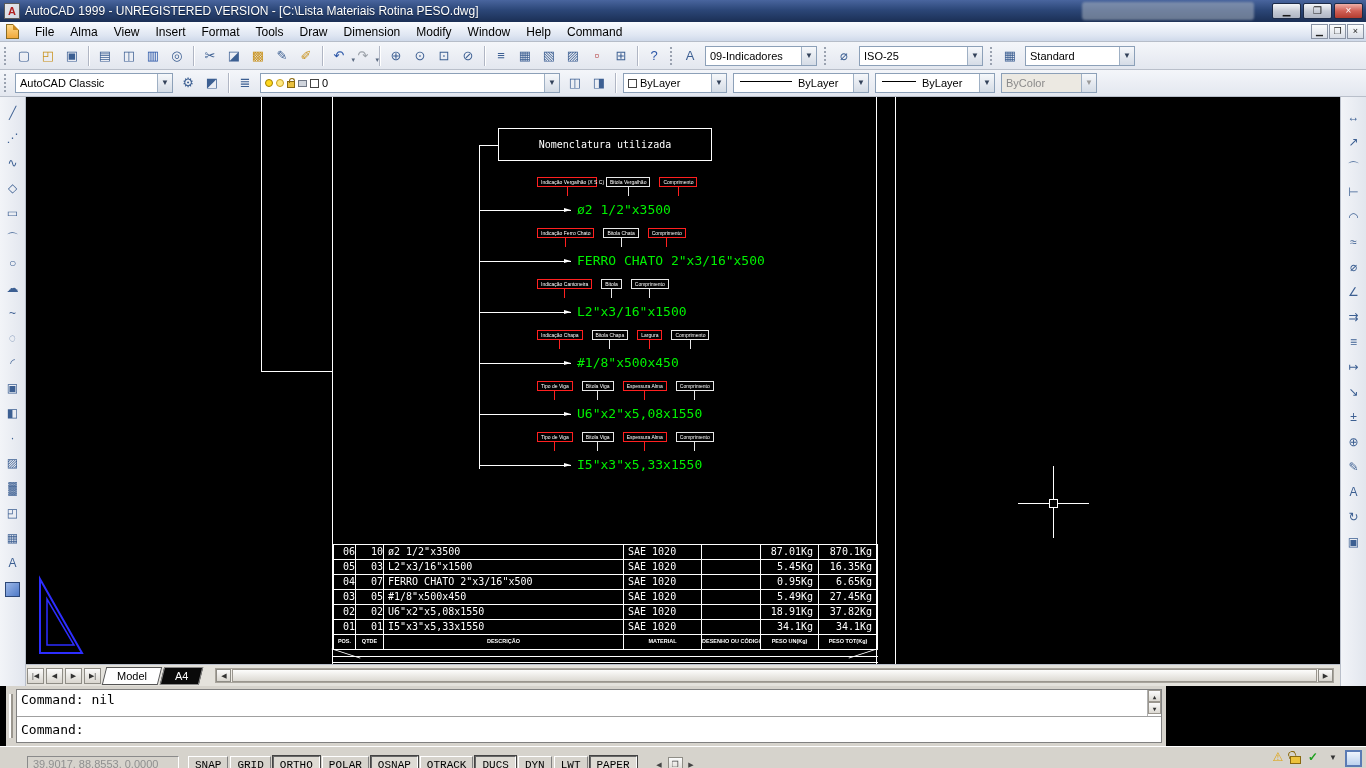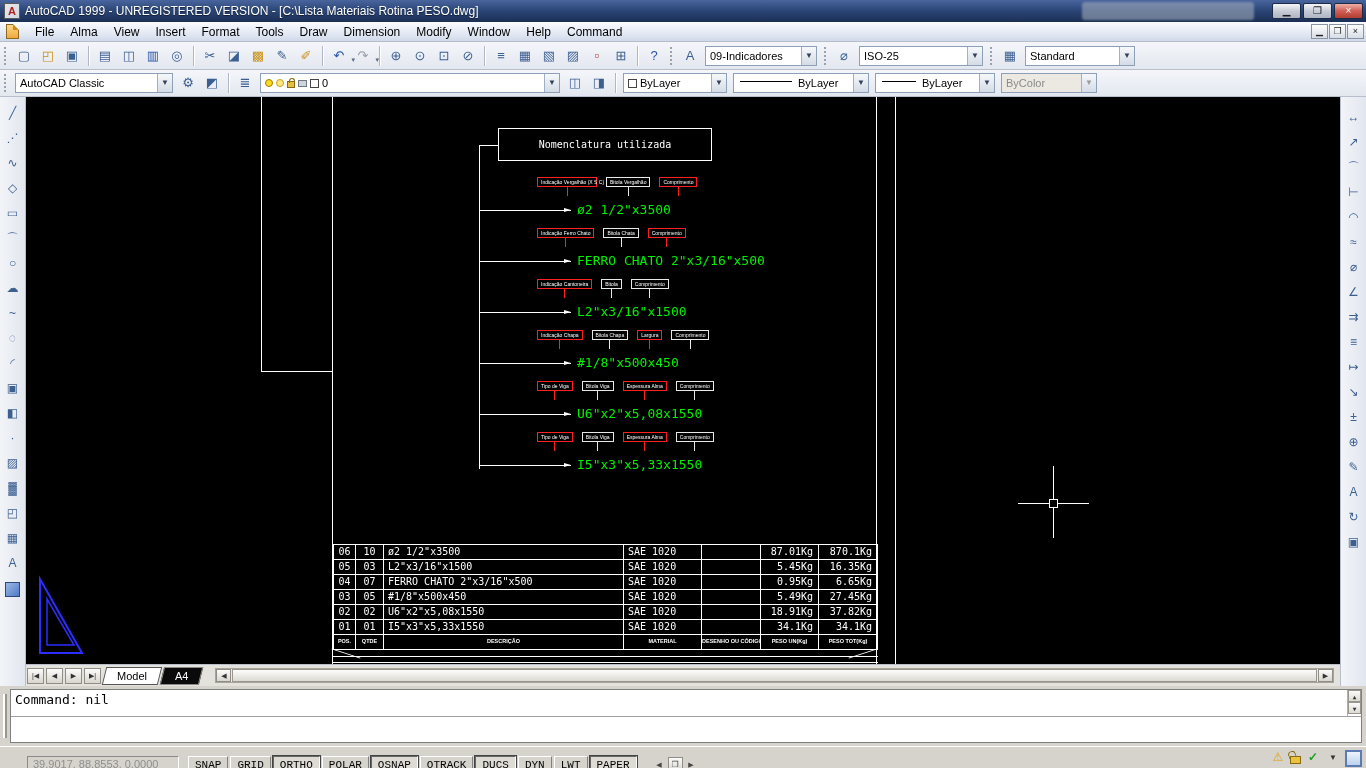--- a/index.html
+++ b/index.html
@@ -108,21 +108,21 @@
 
   
   .mat-table { position:absolute; left:307px; top:447px; width:545px; border:1px solid #fff;
     color:#fff; font-family:"DejaVu Sans Mono", monospace; font-size:10px; }
   .mt-row { display:grid; grid-template-columns:22px 28px 240px 78px 59px 58px 58px; height:15px; }
   .mt-row > div { border-right:1px solid #fff; border-bottom:1px solid #fff; overflow:hidden; white-space:nowrap;
     line-height:14px; }
   .mt-row > div:last-child { border-right:none; }
   .mt-row.hdr { height:14px; font-family:"Liberation Sans", sans-serif; font-size:5.5px; font-weight:bold; }
   .mt-row.hdr > div { border-bottom:none; text-align:center; line-height:13px; }
-  .c-pos, .c-qtd { text-align:center; }
+  .c-pos, .c-qtd { text-align:right; }
   .c-desc, .c-mat { padding-left:4px; }
   .c-un, .c-tot { text-align:right; padding-right:5px; }
 
   .diag { position:absolute; height:1px; width:30px; background:#fff; }
 
   
   .ucs { position:absolute; left:10px; top:478px; }
 
   
   .tabsrow { position:absolute; left:26px; bottom:0; width:1314px; height:22px; background:#e4e2dc;
@@ -134,21 +134,21 @@
   .tab > span { display:inline-block; transform:skewX(14deg); }
   .tab.active { background:#fff; color:#000; }
   .tab.dark { background:#0a0a0a; color:#fff; border-color:#888; }
   .hscroll { flex:1; height:15px; margin:0 6px 0 14px; background:#efece6; border:1px solid #a8a49c;
     display:flex; align-items:center; }
   .hs-arrow { width:15px; height:13px; background:linear-gradient(#fbfbfb,#d9d6cf); border:1px solid #8f8d86;
     font-size:7px; line-height:12px; text-align:center; color:#333; }
   .hs-thumb { flex:1; height:13px; margin:0 1px; background:linear-gradient(#fdfdfc,#dcd9d2); border:1px solid #9a968e; }
 
   
-  .cmdarea { position:absolute; left:0; top:686px; width:1366px; height:60px; background:#d6d3cc; padding:3px 2px 2px 14px; }
+  .cmdarea { position:absolute; left:6px; top:686px; width:1160px; height:60px; background:#d6d3cc; padding:3px 2px 2px 14px; }
   .cmdgrip { position:absolute; left:3px; top:8px; width:4px; height:44px; border-left:2px solid #fff;
     border-right:2px solid #9a968e; }
   .cmdwin { position:absolute; left:10px; top:3px; right:4px; height:54px; background:#fff;
     border:1px solid #808080; font-family:"DejaVu Sans Mono", monospace; font-size:13px; color:#000; }
   .cmd-history { position:absolute; left:0; top:0; right:14px; height:20px; padding:2px 4px; white-space:pre; }
   .cmd-divider { position:absolute; left:0; top:26px; right:0; height:1px; background:#a0a0a0; }
   .cmd-prompt { position:absolute; left:0; top:28px; right:0; height:24px; padding:4px 4px; white-space:pre; }
   .vscroll { position:absolute; right:0; top:0; width:14px; height:26px; border-left:1px solid #b0b0b0; }
   .vs-btn { width:13px; height:12px; background:linear-gradient(#fbfbfb,#dcd9d2); border:1px solid #9a968e;
     font-size:6px; text-align:center; line-height:11px; color:#333; }
@@ -613,20 +613,21 @@
 
   <div class="cmdarea">
     <div class="cmdgrip"></div>
     <div class="cmdwin">
       <div class="cmd-history">Command: nil</div>
       <div class="vscroll">
         <div class="vs-btn">▲</div>
         <div class="vs-btn">▼</div>
       </div>
       <div class="cmd-divider"></div>
+      <div class="cmd-prompt">Command:</div>
     </div>
   </div>
 
   <div class="statusbar">
     <div class="coords">39.9017, 88.8553, 0.0000</div>
     <div style="display:flex">
 
     <div class="toggle">SNAP</div>
         <div class="toggle">GRID</div>
         <div class="toggle pressed">ORTHO</div>

